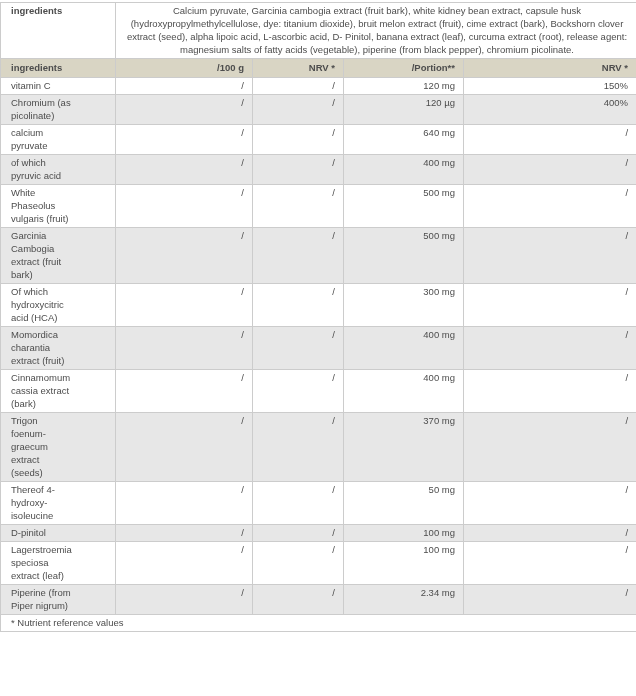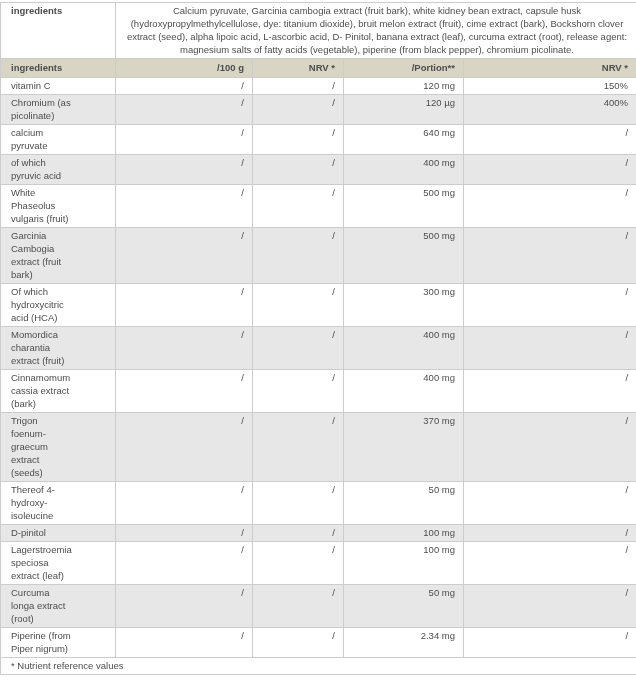--- a/index.html
+++ b/index.html
@@ -199,29 +199,20 @@
     <tr class="data">
       <td class="name">Lagerstroemia
 speciosa
 extract (leaf)</td>
       <td class="num">/</td>
       <td class="num">/</td>
       <td class="num">100 mg</td>
       <td class="num">/</td>
     </tr>
     <tr class="data">
-      <td class="name">Curcuma
-longa extract
-(root)</td>
-      <td class="num">/</td>
-      <td class="num">/</td>
-      <td class="num">50 mg</td>
-      <td class="num">/</td>
-    </tr>
-    <tr class="data">
       <td class="name">Piperine (from
 Piper nigrum)</td>
       <td class="num">/</td>
       <td class="num">/</td>
       <td class="num">2.34 mg</td>
       <td class="num">/</td>
     </tr>
 
     <tr>
       <td class="footnotes" colspan="5">

